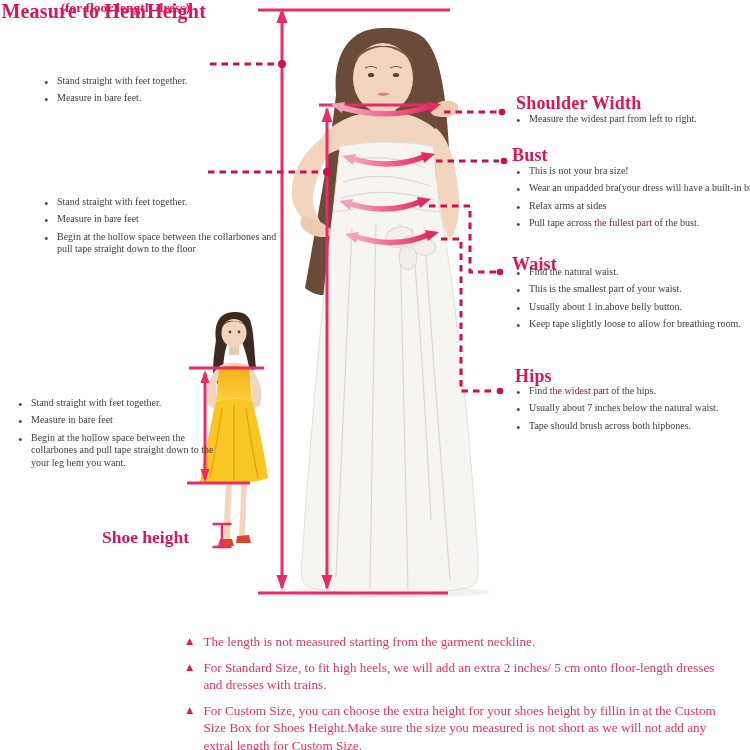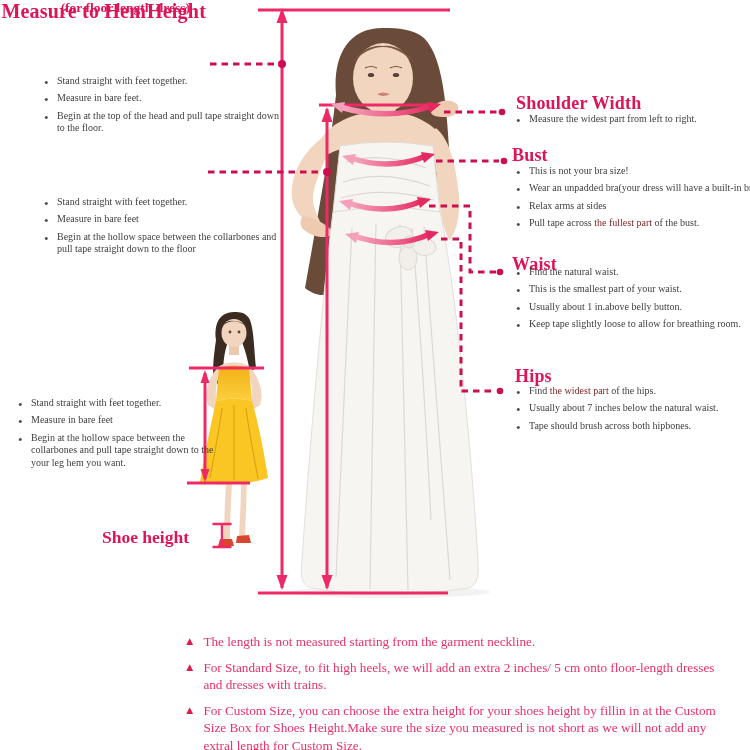--- a/index.html
+++ b/index.html
@@ -161,21 +161,20 @@
       <circle cx="504" cy="161" r="3.3"></circle>
       <circle cx="500" cy="272" r="3.3"></circle>
       <circle cx="500" cy="391" r="3.3"></circle>
     </g>
   </svg>
 
   <div class="abs sec-title" style="left:0;top:50;width:206px;text-align:right;">Height</div>
   <ul class="blt abs" style="left:42px;top:75px;width:232px;">
     <li>Stand straight with feet together.</li>
     <li>Measure in bare feet.</li>
-    <li>Begin at the top of the head and pull tape straight down to the floor.</li>
   </ul>
 
   <div class="abs sec-sub" style="left:0;top:179;width:190px;text-align:right;">(for floor length dress)</div>
   <ul class="blt abs" style="left:42px;top:196px;width:230px;">
     <li>Stand straight with feet together.</li>
     <li>Measure in bare feet</li>
     <li>Begin at the hollow space between the collarbones and pull tape straight down to the floor</li>
   </ul>
 
   <div class="abs sec-title" style="left:0;top:373;width:146px;text-align:right;">Measure to Hem</div>

